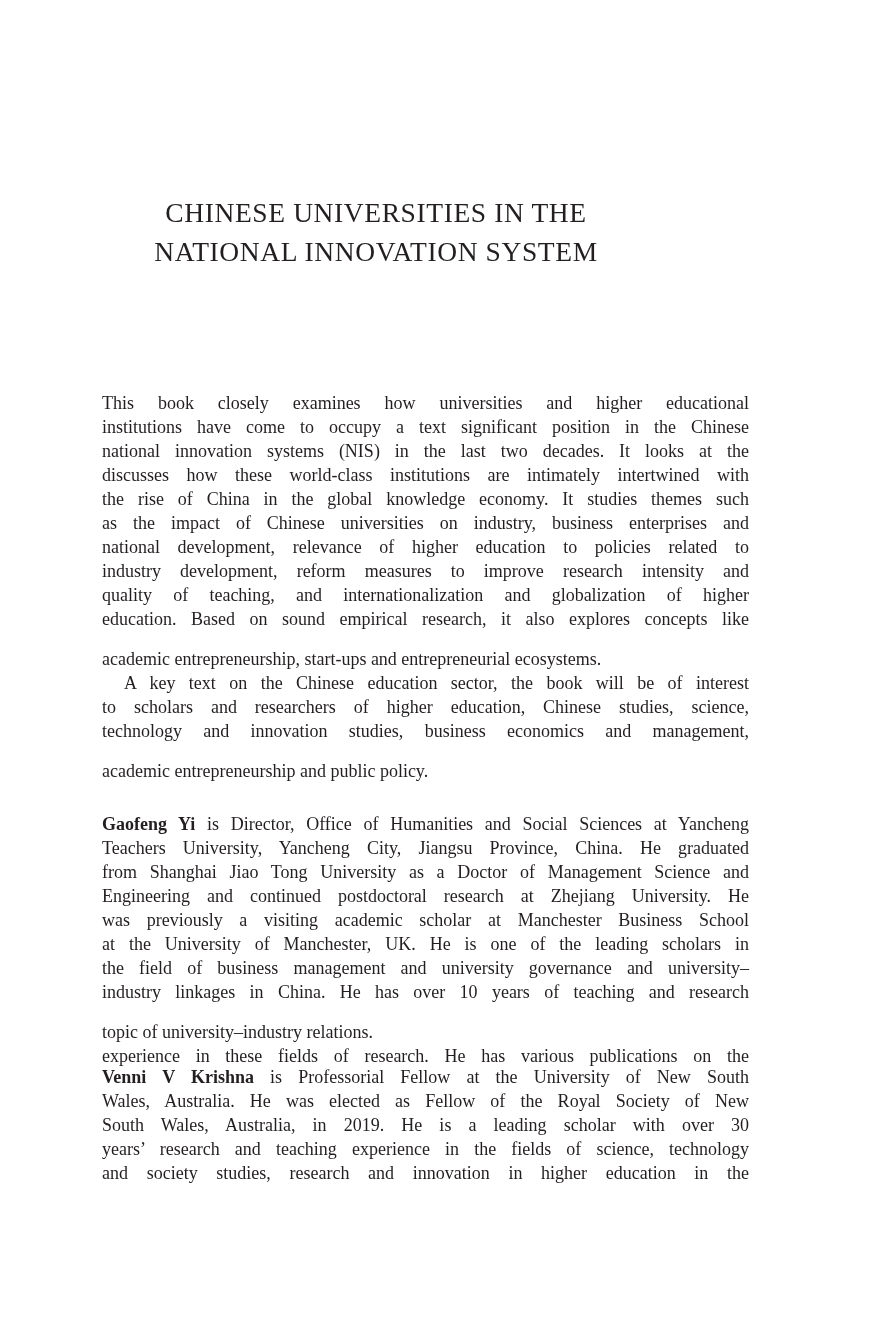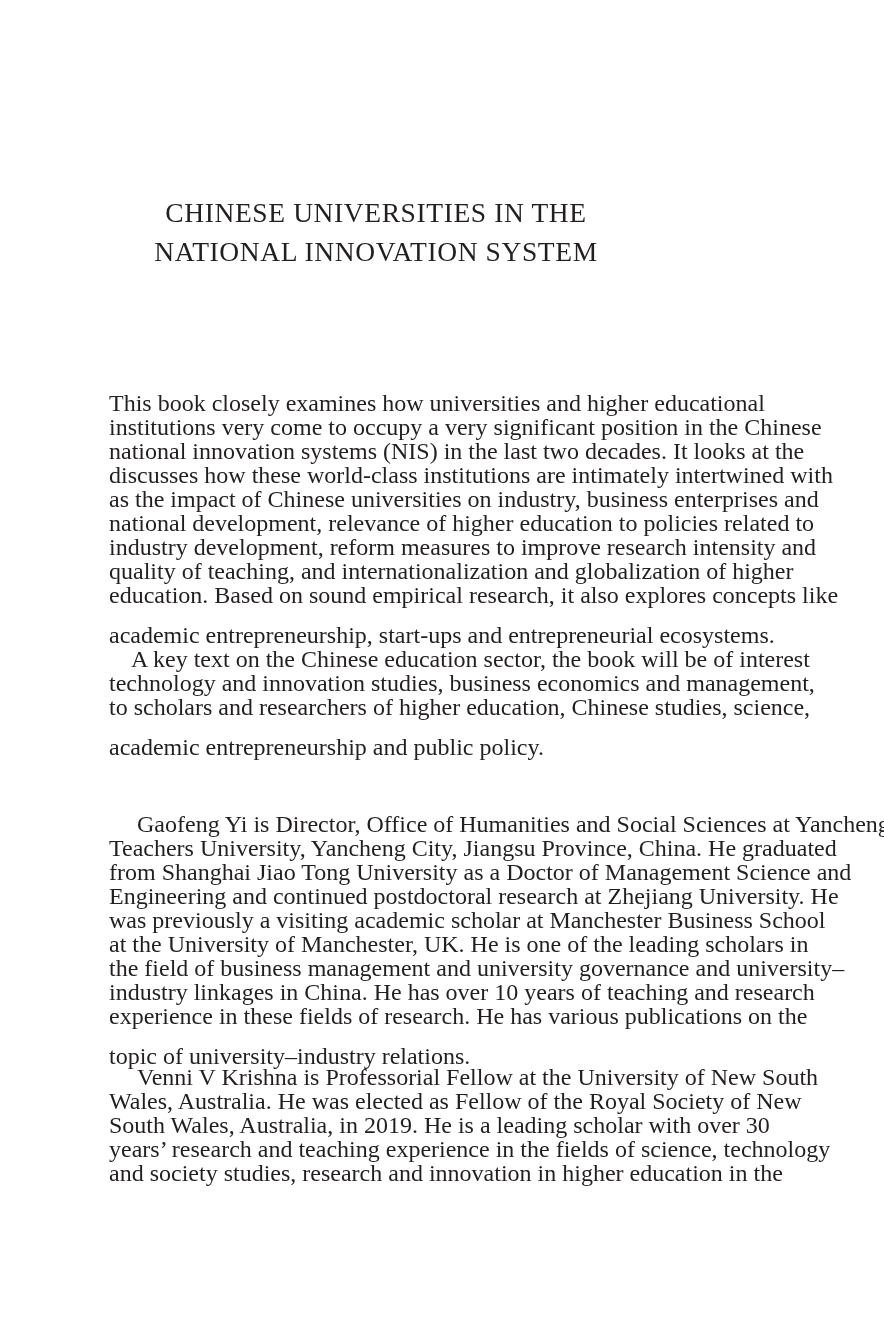--- a/index.html
+++ b/index.html
@@ -24,87 +24,87 @@
     }
     .title-line {
       font-size: 27.5px;
       line-height: 39px;
       letter-spacing: 0.6px;
       color: #231f20;
       white-space: nowrap;
     }
     .text-block {
       position: absolute;
-      left: 109px;
+      left: 102px;
       width: 647px;
-      font-size: 24px;
+      font-size: 18px;
       line-height: 24px;
     }
     .line {
       display: block;
       white-space: nowrap;
       text-align: justify;
       text-align-last: justify;
       height: 24px;
     }
     .line.last {
       text-align-last: left;
       margin-top: 16px;
     }
     .line.indent {
       padding-left: 22px;
     }
     .bold {
-      font-weight: normal;
-      margin-left: 28px;
+      font-weight: bold;
     }
     #blurb { top: 391px; }
     #bio-yi { top: 812px; }
     #bio-krishna { top: 1065px; }
   </style>
 </head>
 <body>
 
 <div class="title-block">
   <div class="title-line">CHINESE UNIVERSITIES IN THE</div>
   <div class="title-line">NATIONAL INNOVATION SYSTEM</div>
 </div>
 
 <div class="text-block" id="blurb">
   <div>
     <span class="line">This book closely examines how universities and higher educational</span>
-    <span class="line">institutions very come to occupy a very significant position in the Chinese</span>
+    <span class="line">institutions have come to occupy a text significant position in the Chinese</span>
     <span class="line">national innovation systems (NIS) in the last two decades. It looks at the</span>
     <span class="line">discusses how these world-class institutions are intimately intertwined with</span>
+    <span class="line">the rise of China in the global knowledge economy. It studies themes such</span>
     <span class="line">as the impact of Chinese universities on industry, business enterprises and</span>
     <span class="line">national development, relevance of higher education to policies related to</span>
     <span class="line">industry development, reform measures to improve research intensity and</span>
     <span class="line">quality of teaching, and internationalization and globalization of higher</span>
     <span class="line">education. Based on sound empirical research, it also explores concepts like</span>
     <span class="line last">academic entrepreneurship, start-ups and entrepreneurial ecosystems.</span>
   </div>
   <div>
     <span class="line indent">A key text on the Chinese education sector, the book will be of interest</span>
+    <span class="line">to scholars and researchers of higher education, Chinese studies, science,</span>
     <span class="line">technology and innovation studies, business economics and management,</span>
-    <span class="line">to scholars and researchers of higher education, Chinese studies, science,</span>
     <span class="line last">academic entrepreneurship and public policy.</span>
   </div>
 </div>
 
 <div class="text-block" id="bio-yi">
   <span class="line"><span class="bold">Gaofeng Yi</span><span> is Director, Office of Humanities and Social Sciences at Yancheng</span></span>
   <span class="line">Teachers University, Yancheng City, Jiangsu Province, China. He graduated</span>
   <span class="line">from Shanghai Jiao Tong University as a Doctor of Management Science and</span>
   <span class="line">Engineering and continued postdoctoral research at Zhejiang University. He</span>
   <span class="line">was previously a visiting academic scholar at Manchester Business School</span>
   <span class="line">at the University of Manchester, UK. He is one of the leading scholars in</span>
   <span class="line">the field of business management and university governance and university–</span>
   <span class="line">industry linkages in China. He has over 10 years of teaching and research</span>
+  <span class="line last">topic of university–industry relations.</span>
   <span class="line">experience in these fields of research. He has various publications on the</span>
-  <span class="line last">topic of university–industry relations.</span>
 </div>
 
 <div class="text-block" id="bio-krishna">
   <span class="line"><span class="bold">Venni V Krishna</span><span> is Professorial Fellow at the University of New South</span></span>
   <span class="line">Wales, Australia. He was elected as Fellow of the Royal Society of New</span>
   <span class="line">South Wales, Australia, in 2019. He is a leading scholar with over 30</span>
   <span class="line">years’ research and teaching experience in the fields of science, technology</span>
   <span class="line">and society studies, research and innovation in higher education in the</span>
 </div>
 

